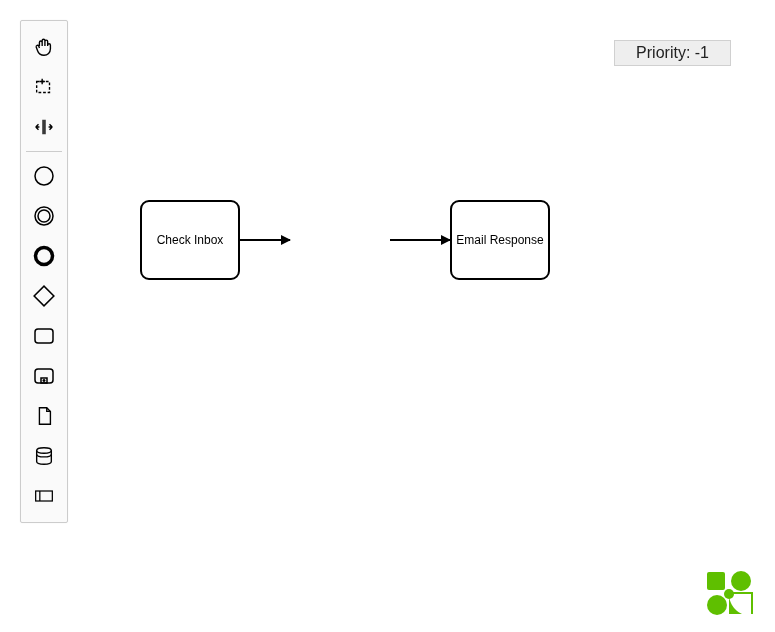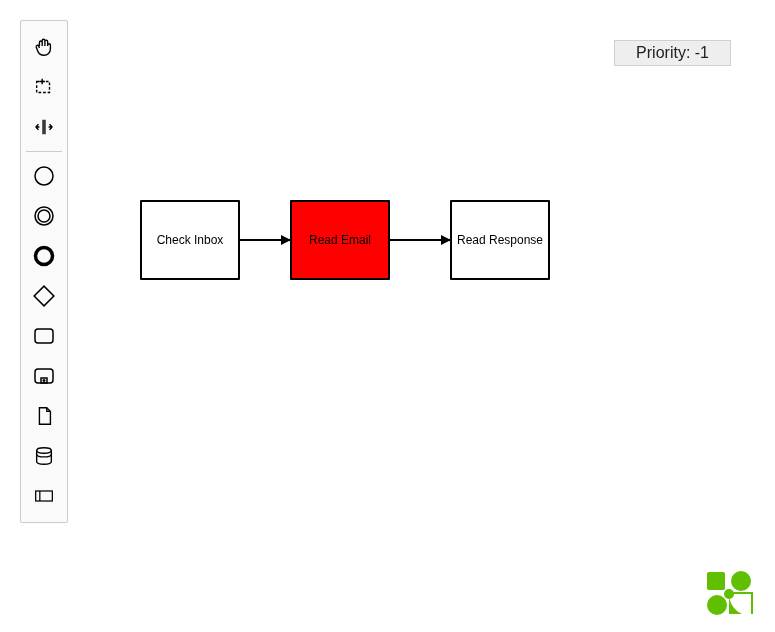--- a/index.html
+++ b/index.html
@@ -46,21 +46,21 @@
   
   .canvas {
     position: absolute;
     inset: 0;
   }
   .node {
     position: absolute;
     width: 100px;
     height: 80px;
     border: 2px solid #000;
-    border-radius: 1px;
+    border-radius: 9px;
     background: #fff;
     display: flex;
     align-items: center;
     justify-content: center;
     text-align: center;
     font-size: 12px;
     line-height: 1.2;
     box-sizing: border-box;
     cursor: move;
   }
@@ -180,25 +180,22 @@
       <rect x="2" y="6" width="20" height="12"></rect>
       <path d="M7 6v12"></path>
     </svg>
   </div>
 </div>
 
 <div class="canvas">
   <div id="n1" class="node" style="left:140px;top:200px">
     <span>Check Inbox</span>
   </div>
-  <div id="n2" class="node selected" style="left:290px;top:200px">
-    <span>Read Email</span>
-  </div>
   <div id="n3" class="node" style="left:450px;top:200px">
-    <span>Read Response</span>
+    <span>Email Response</span>
   </div>
 
   <div class="arrow" style="left:240px;top:239px;width:50px"></div>
   <div class="arrow" style="left:390px;top:239px;width:60px"></div>
 </div>
 
 <div class="logo">
   <svg width="50" height="46" viewBox="0 0 50 46">
     <g fill="#5fbf00">
       <rect x="2" y="2" width="18" height="18" rx="2"></rect>

